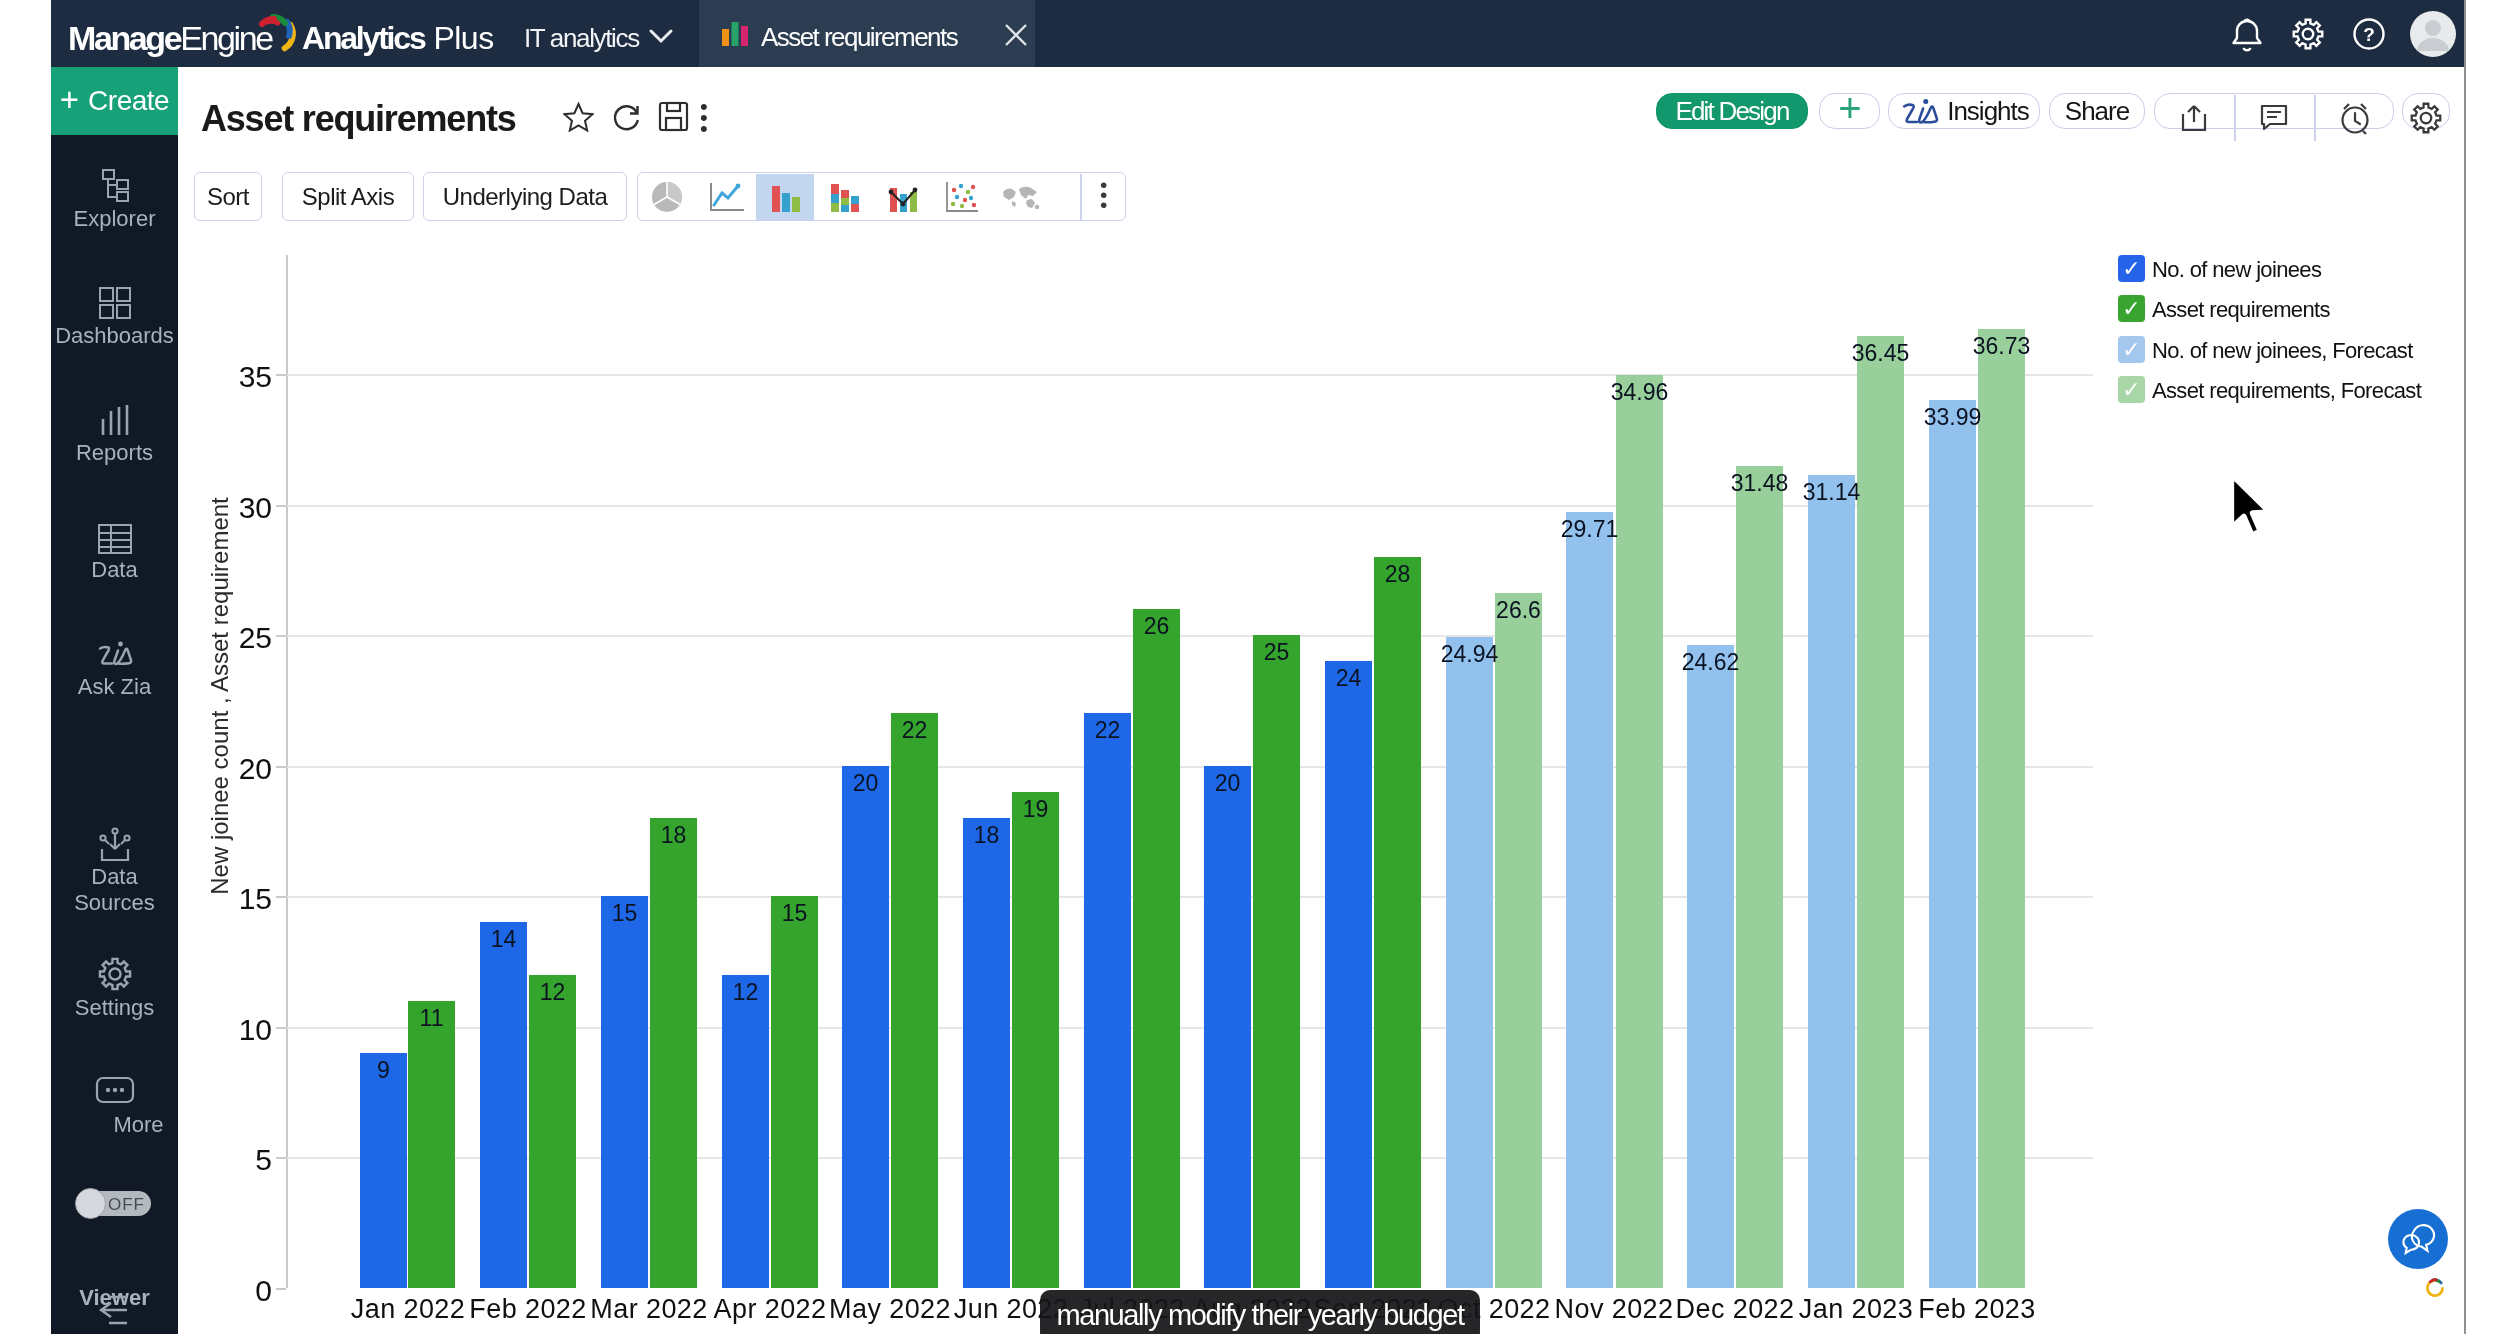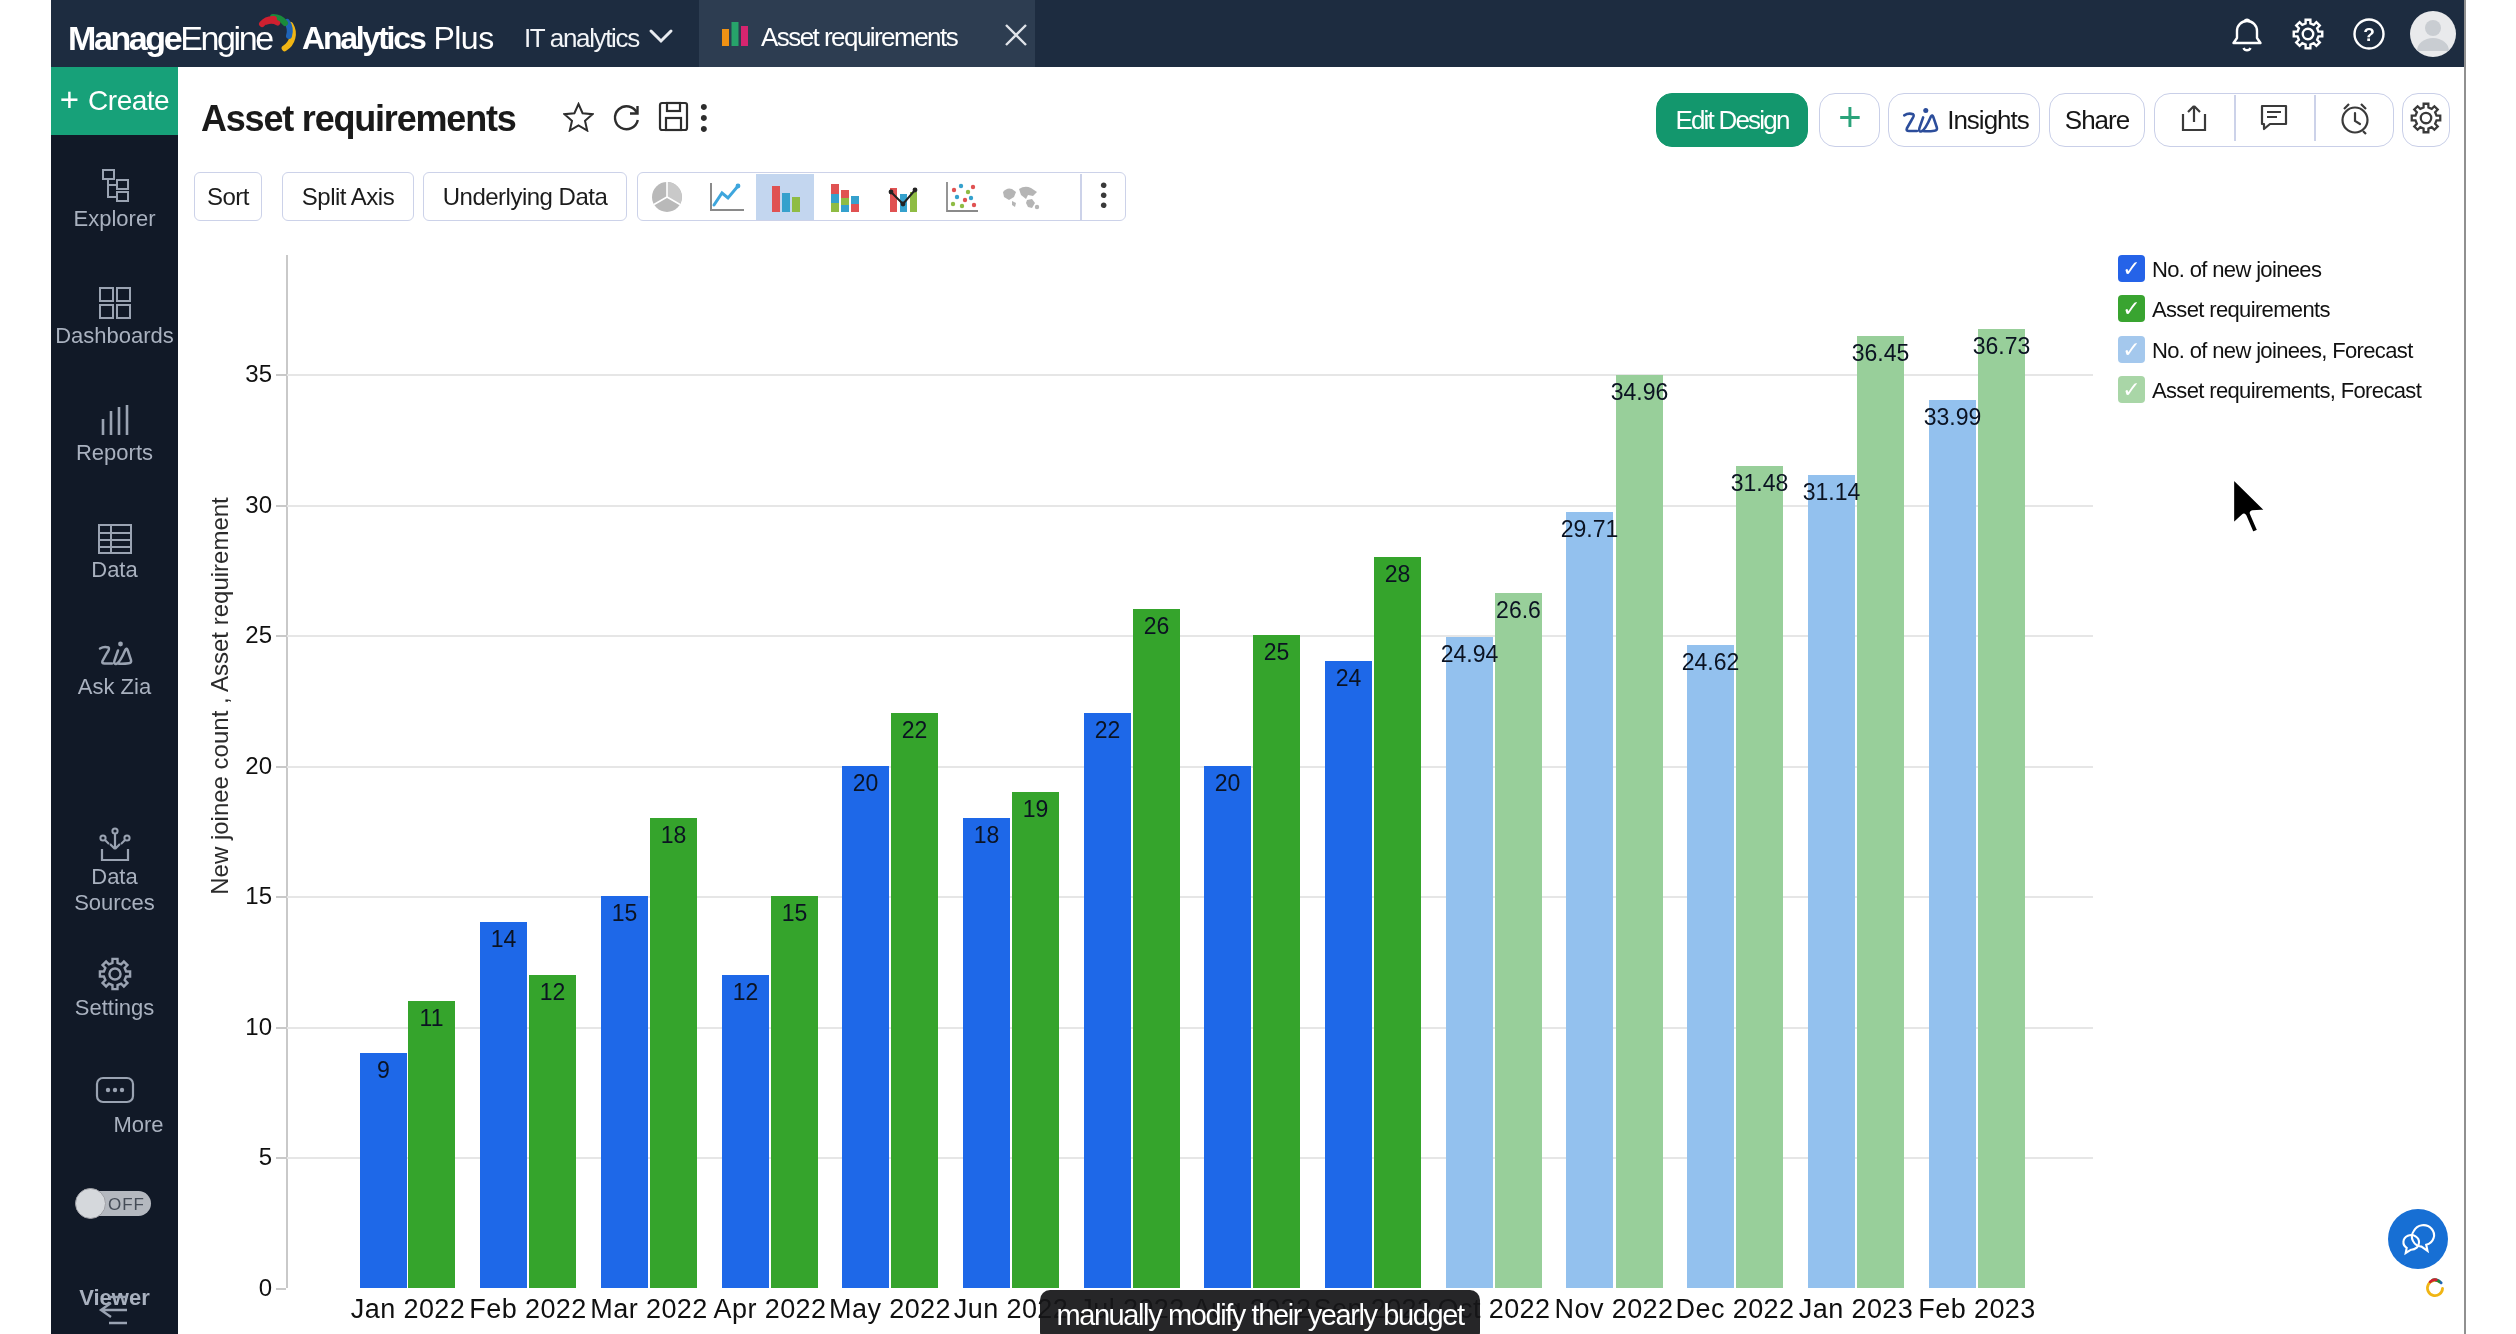--- a/index.html
+++ b/index.html
@@ -5,26 +5,26 @@
 html,body{margin:0;padding:0;background:#ffffff;}
 body{width:2516px;height:1334px;position:relative;overflow:hidden;font-family:"Liberation Sans",sans-serif;}
 .abs{position:absolute;}
 #navbar{position:absolute;left:51px;top:0;width:2414px;height:67px;background:#1d2c40;}
 #tab{position:absolute;left:699px;top:0;width:336px;height:67px;background:#2d3d51;}
 #sidebar{position:absolute;left:51px;top:67px;width:127px;height:1267px;background:#111927;}
 #create{position:absolute;left:51px;top:67px;width:127px;height:68px;background:#17a179;color:#fff;font-size:28px;display:flex;align-items:center;justify-content:center;}
 #appedge{position:absolute;left:2464px;top:0;width:2px;height:1334px;background:#909090;}
 .sideitem{position:absolute;left:51px;width:127px;text-align:center;color:#a9b1bf;font-size:22px;}
 .sideicon{position:absolute;left:51px;width:127px;display:flex;justify-content:center;}
-.btn{position:absolute;top:93px;height:54px;box-sizing:border-box;border:1.5px solid #c9cfe8;border-radius:16px;background:#fff;display:flex;align-items:center;justify-content:center;font-size:26px;letter-spacing:-1px;color:#161616;}
+.btn{position:absolute;top:93px;height:36px;box-sizing:border-box;border:1.5px solid #c9cfe8;border-radius:16px;background:#fff;display:flex;align-items:center;justify-content:center;font-size:26px;letter-spacing:-1px;color:#161616;}
 .tbtn{position:absolute;top:172px;height:49px;box-sizing:border-box;border:1.5px solid #ccd2e9;border-radius:6px;background:#fff;display:flex;align-items:center;justify-content:center;font-size:24px;letter-spacing:-0.5px;color:#1c1c1c;}
 .bar{position:absolute;}
 .blab{position:absolute;width:107px;text-align:center;font-size:23px;color:#0b1322;}
 .xlab{position:absolute;top:1294px;width:160px;text-align:center;font-size:27px;letter-spacing:0.4px;color:#101010;}
-.ylab{position:absolute;left:204px;width:68px;text-align:right;font-size:24px;color:#101010;}
+.ylab{position:absolute;left:204px;width:68px;text-align:right;font-size:30px;color:#101010;}
 .ytick{position:absolute;left:276px;width:10px;height:1.5px;background:#c9c9c9;}
 .grid{position:absolute;left:287px;width:1806px;height:1.5px;background:#e6e6e6;}
 .lgrow{position:absolute;left:2118px;height:27px;}
 .lgbox{position:absolute;left:0;top:0;width:27px;height:27px;border-radius:4px;color:#fff;font-size:22px;text-align:center;line-height:27px;}
 .lgtxt{position:absolute;left:34px;top:2px;font-size:22px;letter-spacing:-0.65px;color:#111;white-space:nowrap;}
 </style>
 </head>
 <body>
 <div id="navbar"></div>
 <div id="tab"></div>

